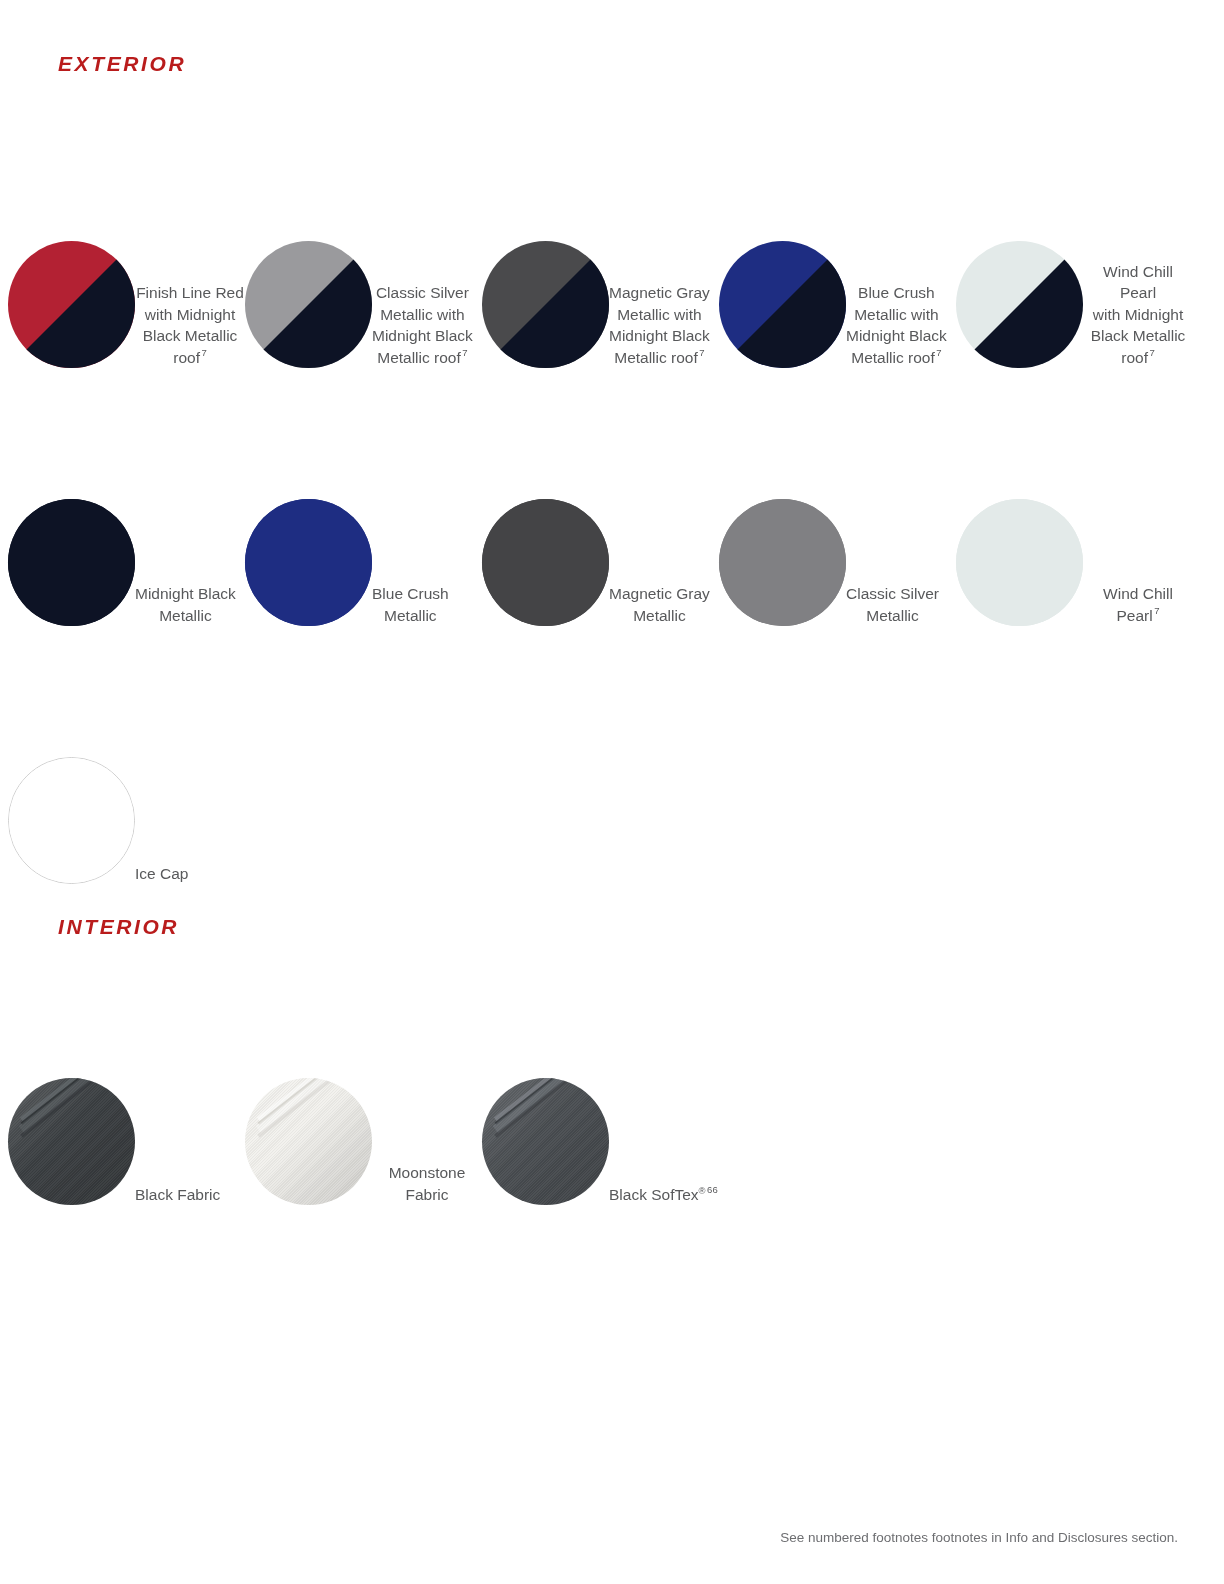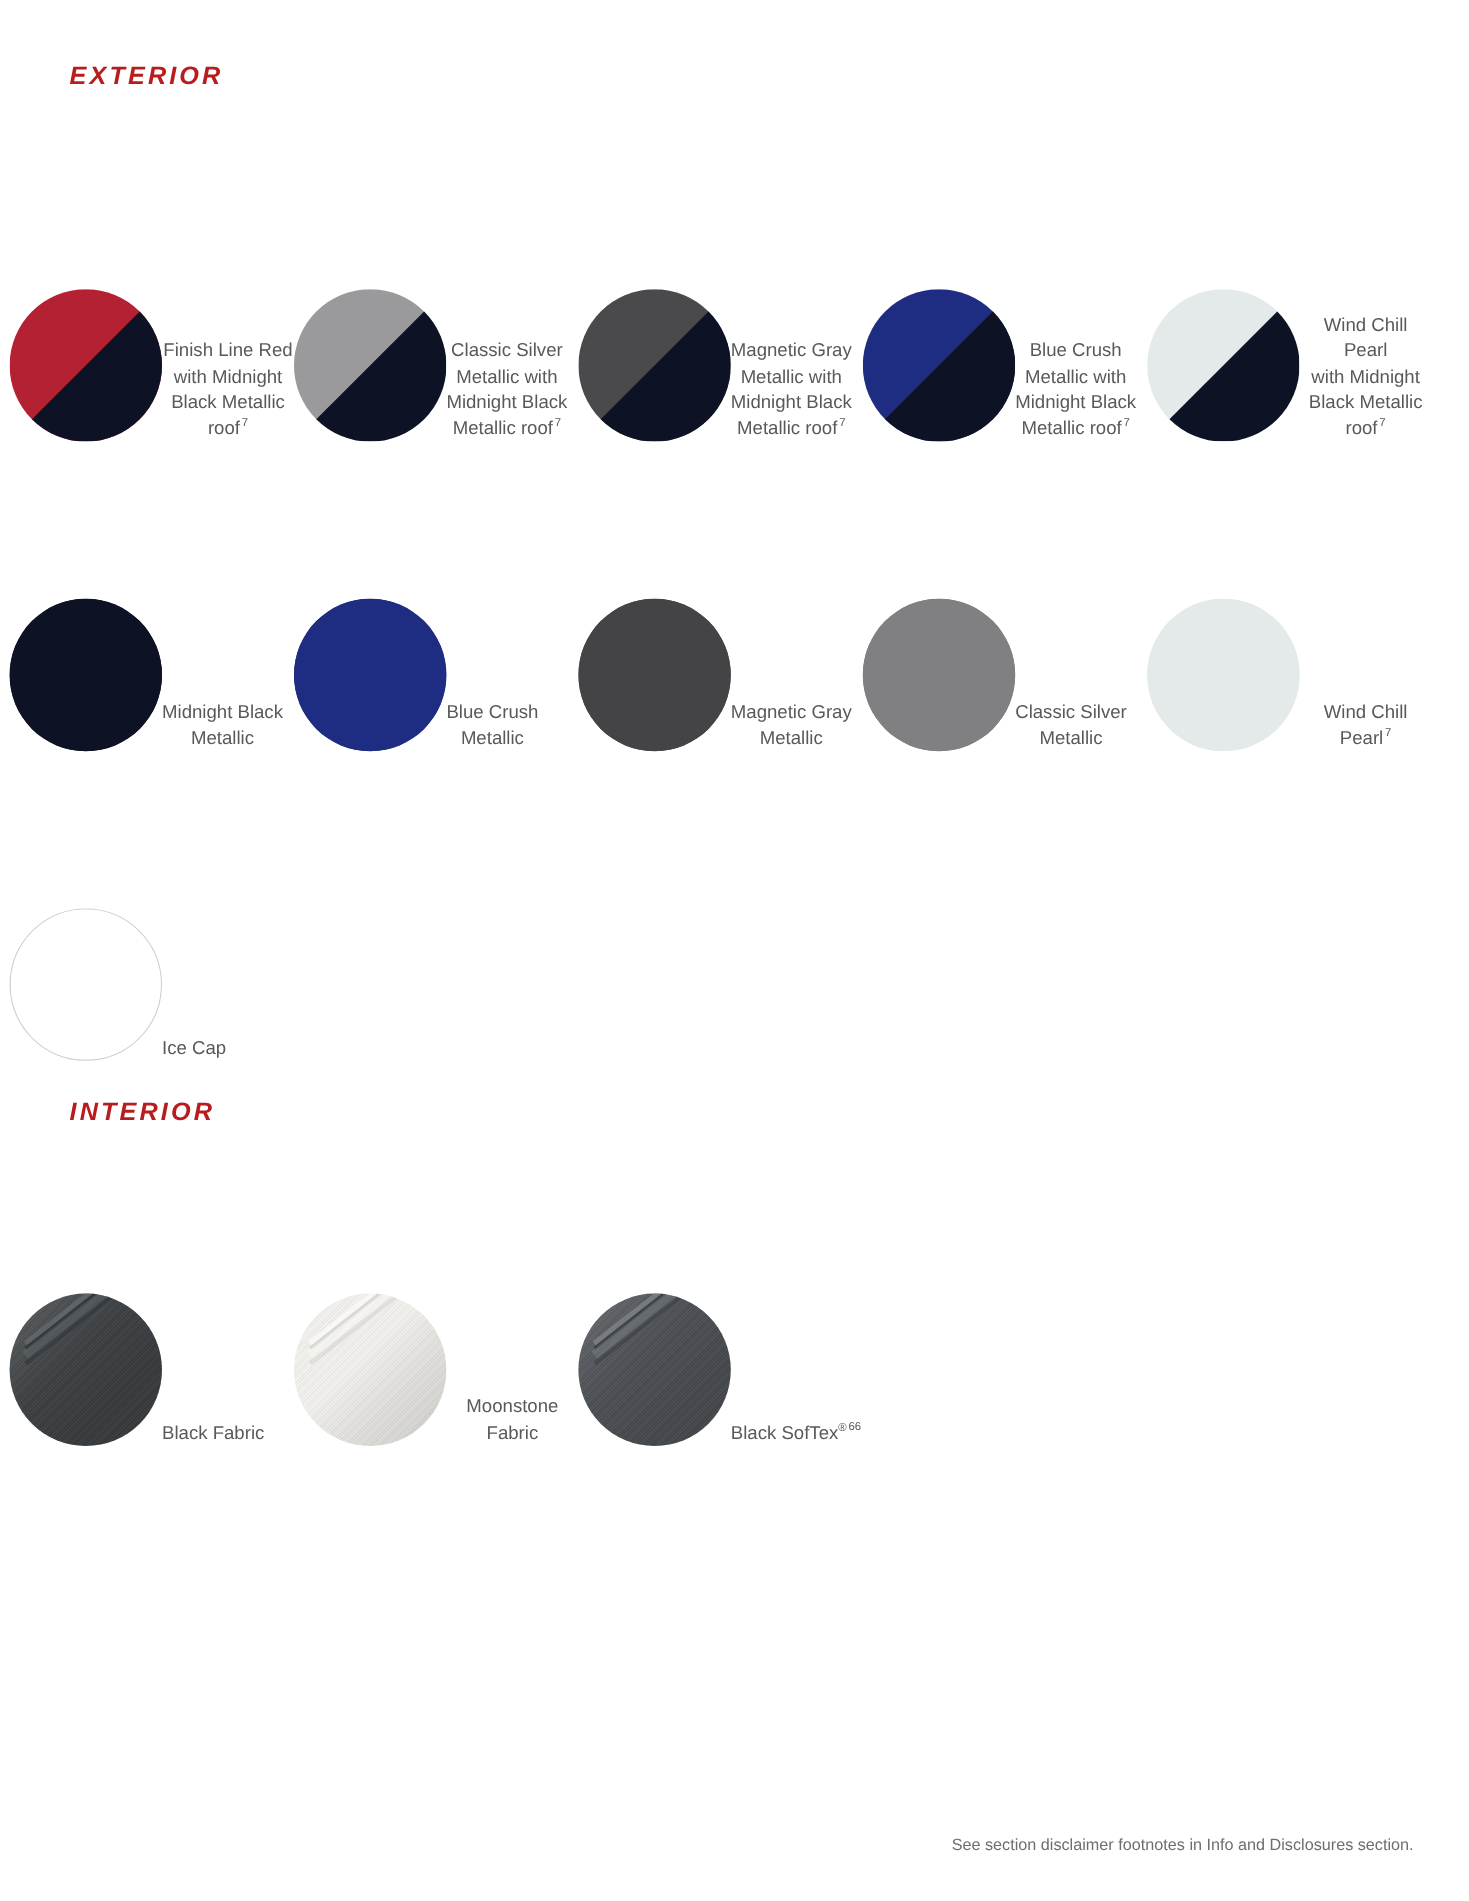--- a/index.html
+++ b/index.html
@@ -210,15 +210,15 @@
           <div class="fabric" style="background: repeating-linear-gradient(135deg, rgba(255, 255, 255, 0.043) 0px, rgba(255, 255, 255, 0.043) 1px, rgba(0, 0, 0, 0.043) 1px, rgba(0, 0, 0, 0.043) 2px), linear-gradient(135deg, rgba(255, 255, 255, 0.18) 0%, rgba(255, 255, 255, 0) 42%, rgba(0, 0, 0, 0.16) 100%);"></div>
           <div class="seam" style="top: 38%; height: 5px; background: rgb(143, 148, 154); opacity: 0.55; transform: rotate(-38deg);"></div>
           <div class="seam" style="top: 45%; height: 3px; background: rgb(50, 54, 58); opacity: 0.75; transform: rotate(-38deg);"></div>
           <div class="seam" style="top: 52%; height: 9px; background: rgb(143, 148, 154); opacity: 0.3; transform: rotate(-38deg);"></div>
           <div class="seam" style="top: 72%; height: 4px; background: rgb(50, 54, 58); opacity: 0.45; transform: rotate(-38deg);"></div>
         </div>
         <div class="swatch-label"><span>Black SofTex</span><span class="reg">®</span><sup>66</sup></div>
       </div>
     </div>
 
-  <div id="footer-note">See section disclaimer footnotes in Info and Disclosures section.</div>
+  <div id="footer-note">See numbered footnotes footnotes in Info and Disclosures section.</div>
 
 </div>
 
 </body></html>

